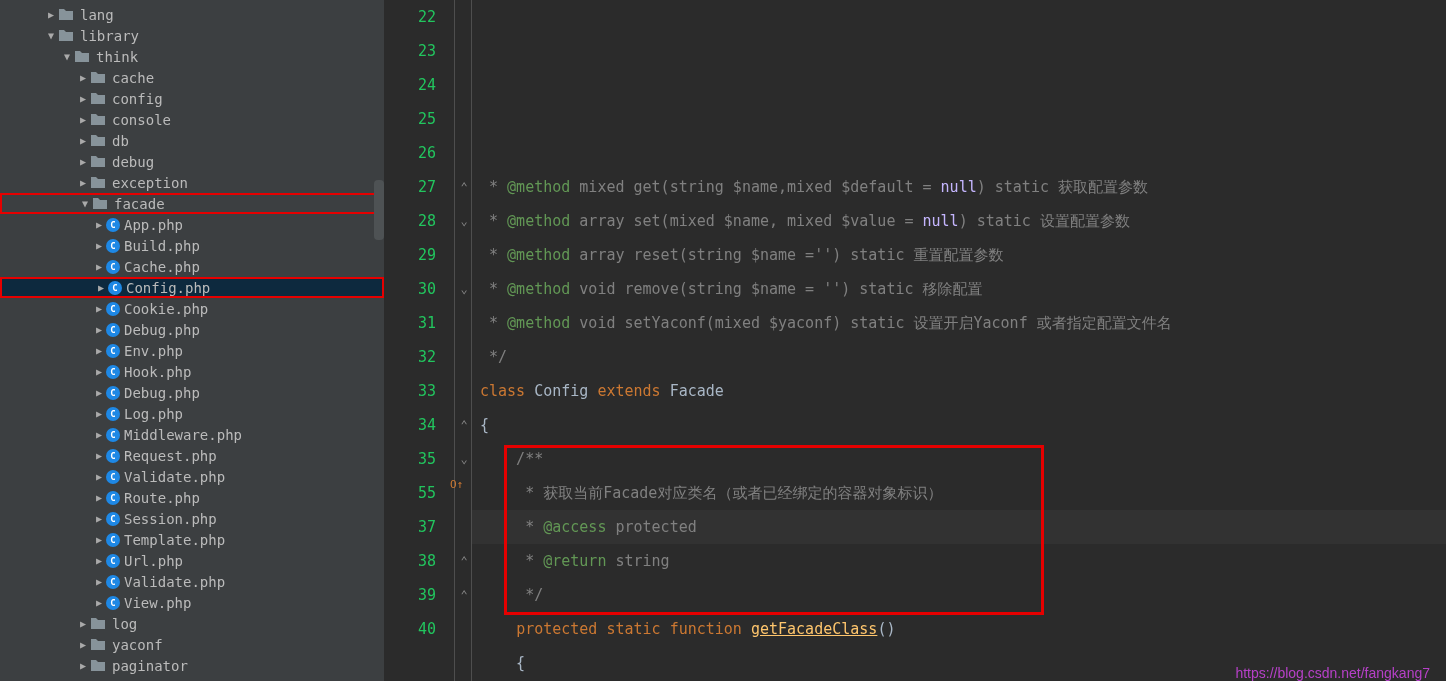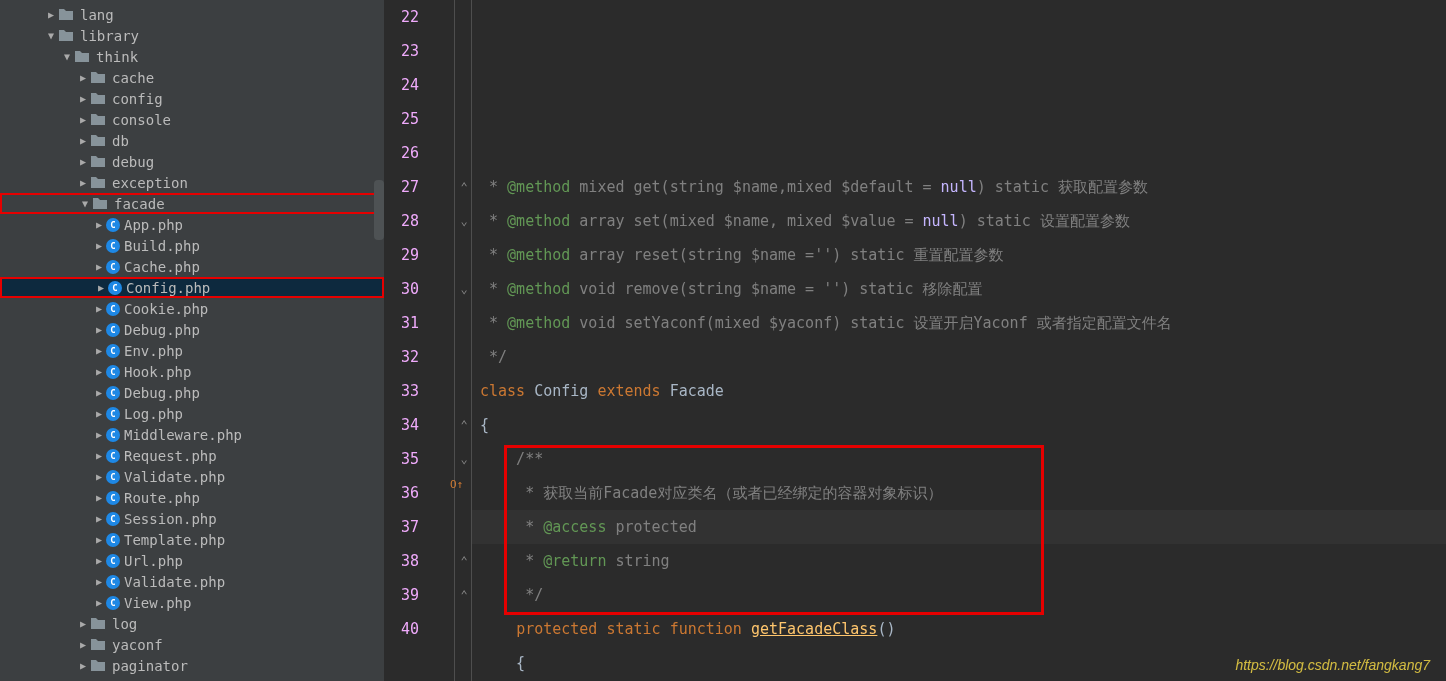--- a/index.html
+++ b/index.html
@@ -77,23 +77,23 @@
     border: 2px solid #e60000;
   }
   .editor {
     flex: 1;
     display: flex;
     background: #2b2b2b;
     position: relative;
   }
   .gutter {
     width: 70px;
-    text-align: center;
+    text-align: right;
     padding-right: 18px;
-    color: #f0abfc;
+    color: #22c55e;
     font-size: 15px;
     line-height: 34px;
     user-select: none;
     background: #2b2b2b;
   }
   .fold-col {
     width: 18px;
     background: #2b2b2b;
     border-left: 1px solid #4e4e4e;
     border-right: 1px solid #4e4e4e;
@@ -136,26 +136,25 @@
     text-decoration-color: #808080;
   }
   .red-box {
     position: absolute;
     border: 3px solid #e60000;
     pointer-events: none;
   }
   .watermark {
     position: absolute;
     right: 16px;
-    bottom: 8px;
-    color: #fde047;
+    bottom: 0;
+    color: #d946ef;
     font-size: 14px;
     font-family: Arial, sans-serif;
     opacity: 0.8;
-    font-style: italic;
   }
   .override-mark {
     position: absolute;
     left: -22px;
     width: 20px;
     height: 20px;
     top: 468px;
     font-size: 11px;
     color: #cc7832;
   }
@@ -390,21 +389,21 @@
       <div>26</div>
       <div>27</div>
       <div>28</div>
       <div>29</div>
       <div>30</div>
       <div>31</div>
       <div>32</div>
       <div>33</div>
       <div>34</div>
       <div>35</div>
-      <div>36</div>
+      <div>55</div>
       <div>37</div>
       <div>38</div>
       <div>39</div>
       <div>40</div>
     </div>
   <div class="fold-col" id="fold-col">
       <div class="fold-mark" style="top: 180px;">⌃</div>
       <div class="fold-mark" style="top: 214px;">⌄</div>
       <div class="fold-mark" style="top: 282px;">⌄</div>
       <div class="fold-mark" style="top: 418px;">⌃</div>

